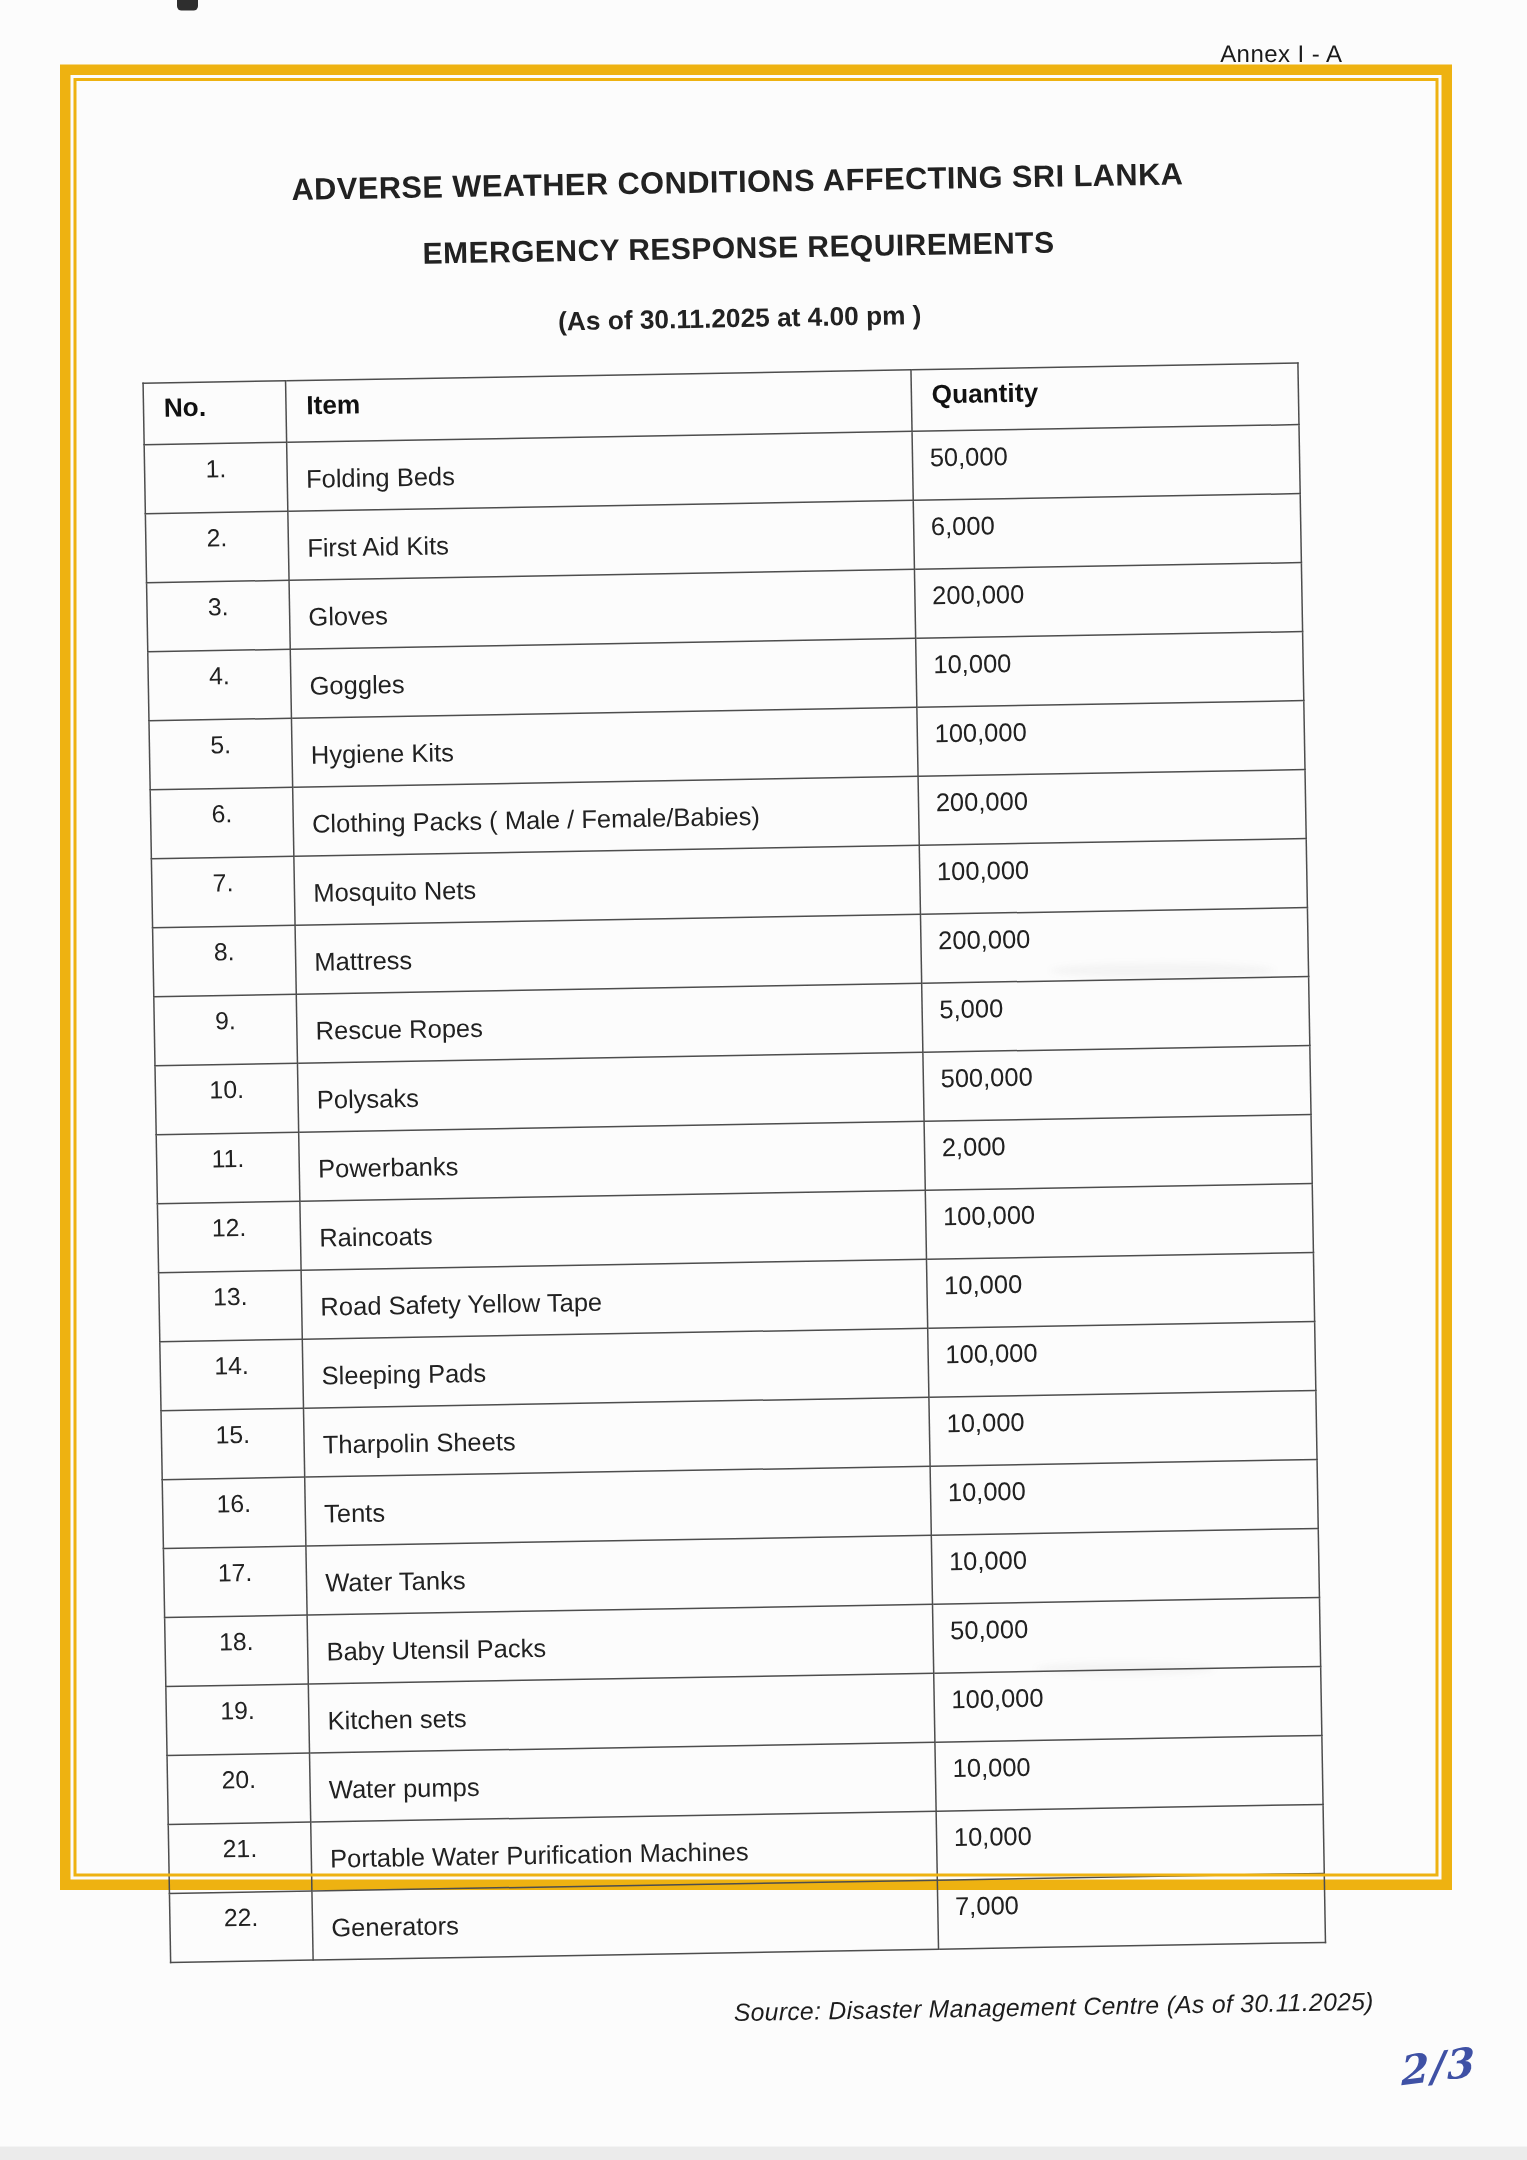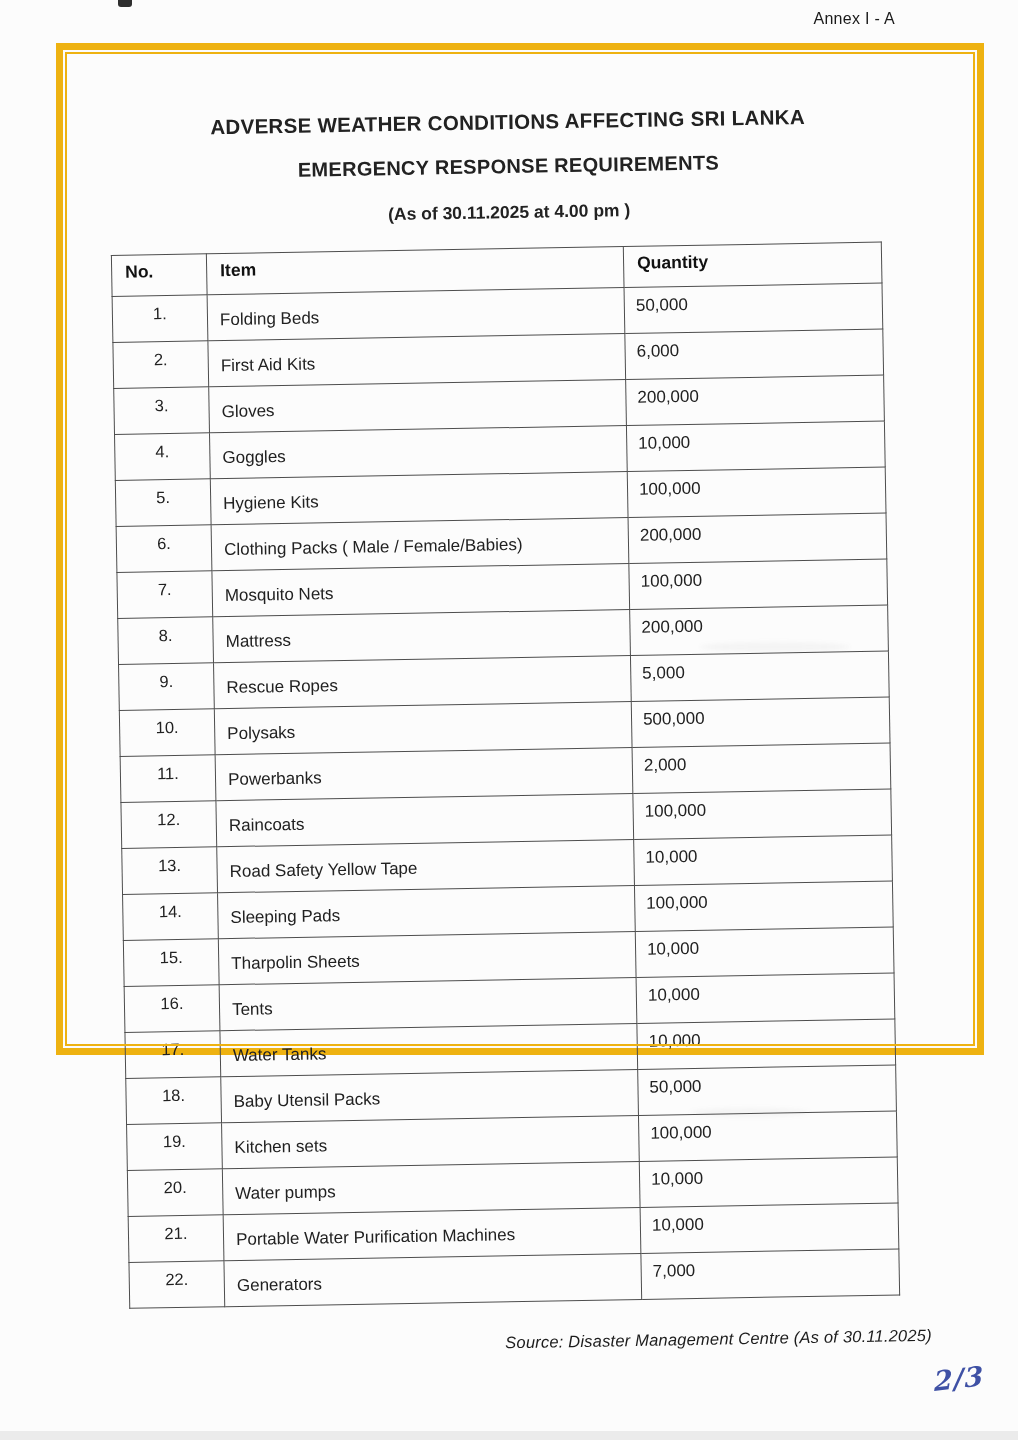--- a/index.html
+++ b/index.html
@@ -24,38 +24,38 @@
   }
   .scan-shadow-bottom{
     position:absolute;left:0;top:1431px;width:1018px;height:9px;
     background:#ebebeb;
   }
   .smudge{position:absolute;background:rgba(90,90,90,0.05);border-radius:50%;filter:blur(2px);}
   .smudge.a{left:700px;top:642px;width:150px;height:10px;}
   .smudge.b{left:690px;top:1108px;width:120px;height:9px;}
 
   .annex-label{
-    position:absolute;top:10px;right:123px;
+    position:absolute;top:28px;right:123px;
     font-size:16px;letter-spacing:0.3px;color:#1a1a1a;margin-left:20px;
   }
 
   
   .handwriting{
     position:absolute;left:934px;top:1363px;
     font-family:"DejaVu Serif",serif;
     font-style:italic;
     font-size:27px;font-weight:bold;
     color:var(--handwriting-blue);
     transform:rotate(-7deg) skewX(-6deg);
     letter-spacing:1px;
   }
 
   
   .page-frame{
-    position:absolute;left:56px;top:43px;width:928px;height:1012px;
+    position:absolute;left:40px;top:43px;width:928px;height:1217px;
     border:7px solid var(--frame-gold);
     padding:2px;
     background:transparent;
   }
   .page-frame::after{
     content:"";position:absolute;inset:2px;
     border:2px solid var(--frame-gold);
     pointer-events:none;
   }
 

